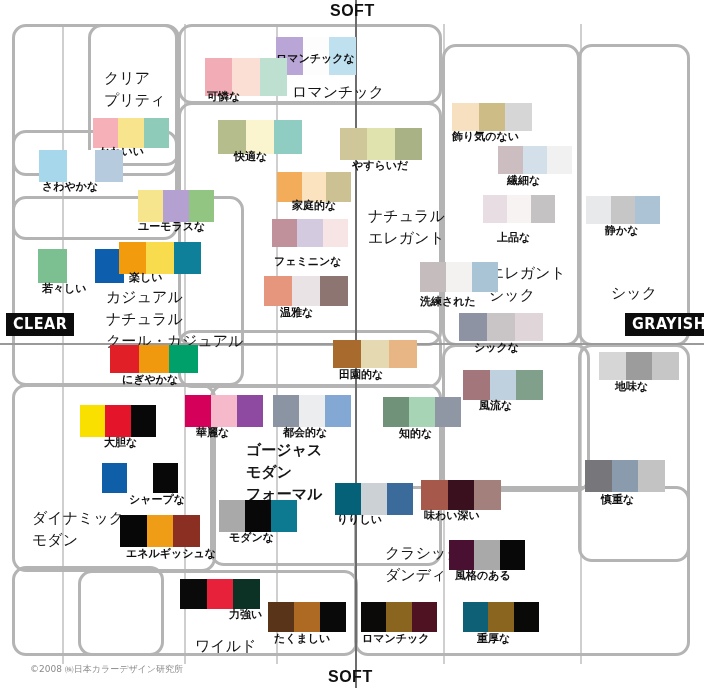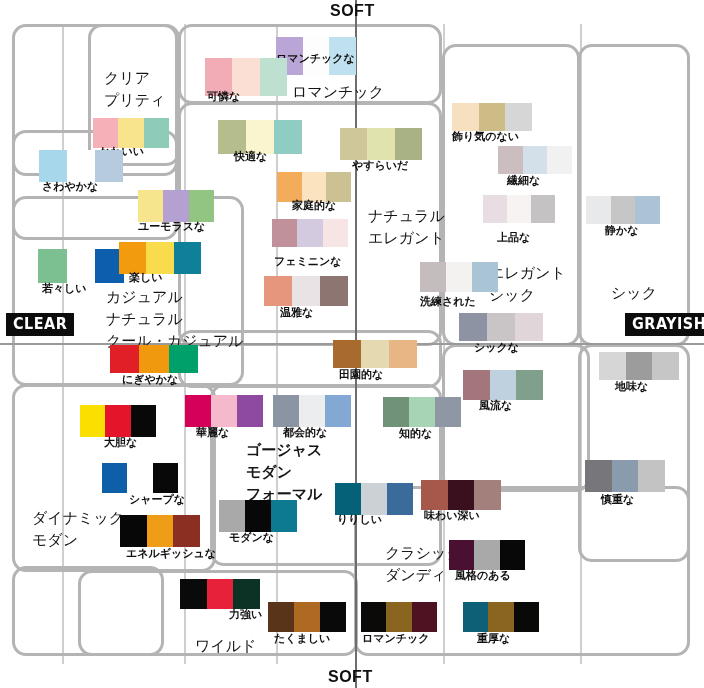--- a/index.html
+++ b/index.html
@@ -334,13 +334,14 @@
       </div>
       <div class="cap" style="left: 362px; top: 633px;">ロマンチック</div>
       <div class="sw" style="left: 463px; top: 602px; width: 76px; height: 30px;">
         <i style="background: rgb(13, 96, 118); width: 33.3333%;"></i>
         <i style="background: rgb(138, 101, 32); width: 33.3333%;"></i>
         <i style="background: rgb(9, 9, 8); width: 33.3333%;"></i>
       </div>
       <div class="cap" style="left: 477px; top: 633px;">重厚な</div>
     </div>
 
+  <div class="copy">©2008 ㈱日本カラーデザイン研究所</div>
 </div>
 
 </body></html>

